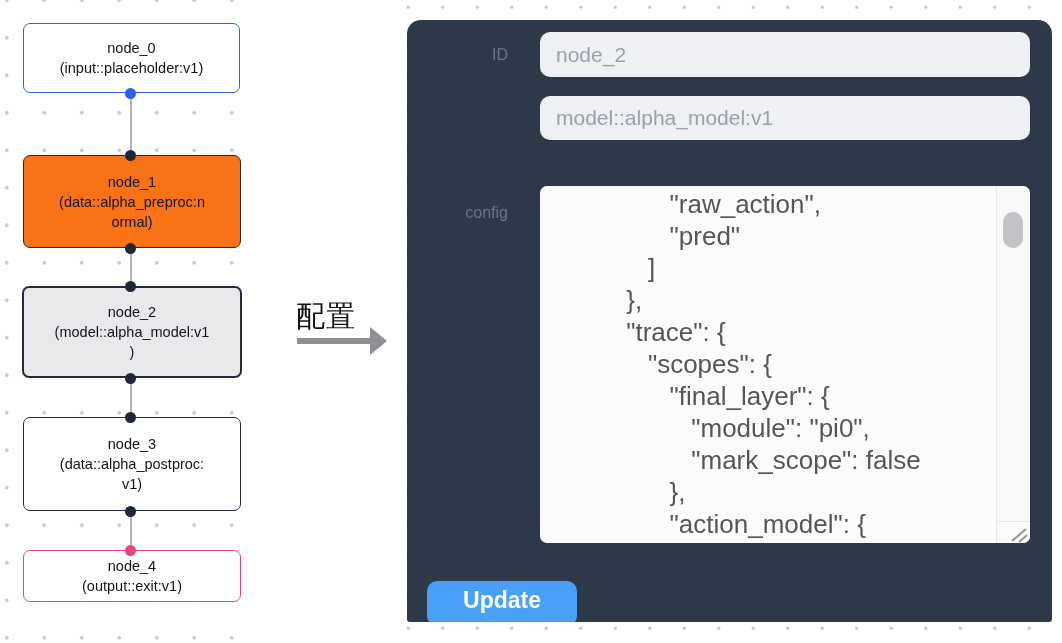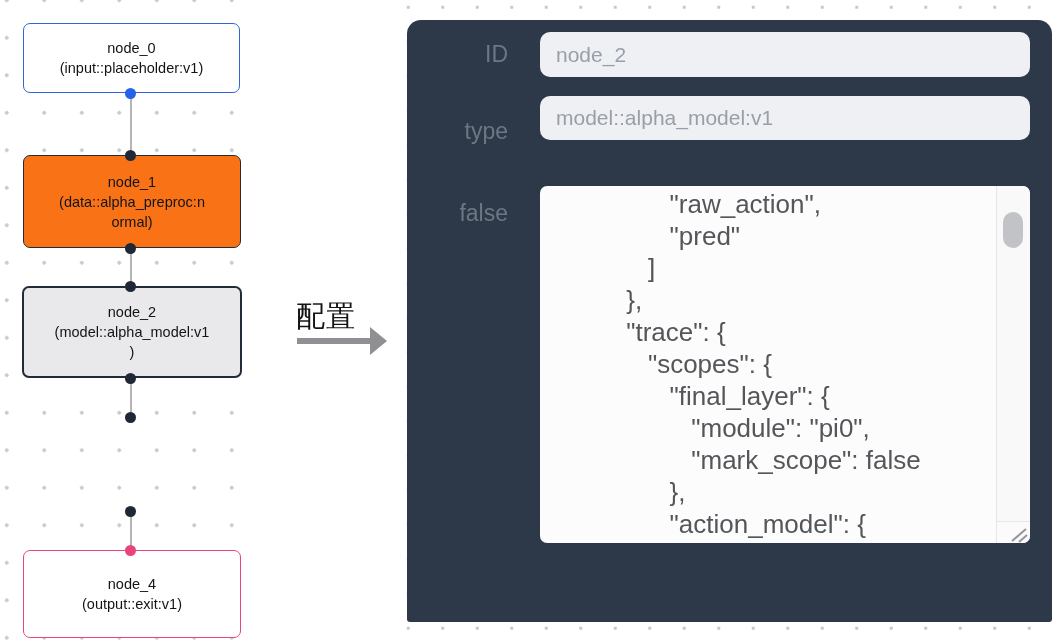--- a/index.html
+++ b/index.html
@@ -17,21 +17,21 @@
 
   
   .node { position:absolute; display:flex; align-items:center; justify-content:center;
     text-align:center; background:#fff; border:2px solid #232b3a; border-radius:7px;
     font-size:14.5px; line-height:20px; color:#121418; }
   .node-label { white-space:pre-line; }
   .n0 { left:23px; top:23px;  width:217px; height:70px; border-width:1.5px; }
   .n1 { left:23px; top:155px; width:218px; height:93px; border-width:1.5px; }
   .n2 { left:22px; top:286px; width:220px; height:92px; border-width:2.5px; }
   .n3 { left:23px; top:417px; width:218px; height:94px; border-width:1.5px; }
-  .n4 { left:23px; top:550px; width:218px; height:88px; border-width:1.5px;text-align:center; }
+  .n4 { left:23px; top:550px; width:218px; height:52px; border-width:1.5px;text-align:center; }
   .edge { position:absolute; left:130px; width:2px; background:#b5b5b8; }
   .e0 { top:93px;  height:62px; }
   .e1 { top:248px; height:38px; }
   .e2 { top:378px; height:39px; }
   .e3 { top:511px; height:39px; }
   .port { position:absolute; width:11px; height:11px; border-radius:50%; left:125px; }
   .p0 { top:88px; }  .p1 { top:150px; } .p2 { top:243px; } .p3 { top:281px; }
   .p4 { top:373px; } .p5 { top:412px; } .p6 { top:506px; } .p7 { top:545px; }
 
   
@@ -39,21 +39,21 @@
     letter-spacing:1px; font-weight:500; }
   .arrow-shaft { position:absolute; left:297px; top:338px; width:73px; height:6px; }
   .arrow-head { position:absolute; left:370px; top:327px; width:0; height:0;
     border-top:14px solid transparent; border-bottom:14px solid transparent;
     border-left:17px solid #909094; }
 
   
   .panel { position:absolute; left:407px; top:20px; width:645px; height:602px;
     background:#2d3848; border-radius:14px 14px 3px 3px; overflow:hidden; }
   .fld-label { position:absolute; left:0; width:101px; text-align:right;
-    color:#6d7784; font-size:23px; }
+    color:#6d7784; font-size:16px; }
   .lbl-id     { top:12px;  height:45px; line-height:45px; }
   .lbl-type   { top:89px;  height:44px; line-height:44px; }
   .lbl-config { top:178px; height:30px; line-height:30px; }
   .fld-input { position:absolute; left:133px; width:490px; background:#eef0f4;
     border:none; border-radius:10px; font-size:21px; color:#999fa8;
     padding:0 16px; font-family:inherit; outline:none; }
   .in-id   { top:12px; height:45px; }
   .in-type { top:76px; height:44px; }
 
   .editor { position:absolute; left:133px; top:166px; width:490px; height:357px;
@@ -94,20 +94,25 @@
   <div class="node n1" style="border-color: rgb(35, 43, 58); background: #f97316;">
     <span class="node-label">node_1
 (data::alpha_preproc:n
 ormal)</span>
   </div>
   <div class="node n2" style="border-color: rgb(35, 43, 58); background: rgb(233, 233, 235);">
     <span class="node-label">node_2
 (model::alpha_model:v1
 )</span>
   </div>
+  <div class="node n3" style="border-color: rgb(35, 43, 58); background: rgb(255, 255, 255);">
+    <span class="node-label">node_3
+(data::alpha_postproc:
+v1)</span>
+  </div>
   <div class="node n4" style="border-color: rgb(232, 69, 126); background: rgb(255, 255, 255);">
     <span class="node-label">node_4
 (output::exit:v1)</span>
   </div>
 
   <div class="port p0" style="background: rgb(37, 99, 235);"></div>
   <div class="port p1" style="background: rgb(32, 39, 54);"></div>
   <div class="port p2" style="background: rgb(32, 39, 54);"></div>
   <div class="port p3" style="background: rgb(32, 39, 54);"></div>
   <div class="port p4" style="background: rgb(32, 39, 54);"></div>
@@ -117,24 +122,23 @@
 
   <div class="cfg-text" style="color: rgb(20, 20, 20);">配置</div>
   <div class="arrow-shaft" style="background: rgb(144, 144, 148);"></div>
   <div class="arrow-head" style="border-left-color: rgb(144, 144, 148);"></div>
 
   <div class="panel" style="background: rgb(45, 56, 72);">
 
     <div class="fld-label lbl-id">ID</div>
     <input class="fld-input in-id" type="text" value="node_2" style="">
 
-    <div class="fld-label lbl-type">type</div>
     <input class="fld-input in-type" type="text" value="model::alpha_model:v1" style="">
 
-    <div class="fld-label lbl-config">false</div>
+    <div class="fld-label lbl-config">config</div>
 
     <div class="editor">
       <pre>                "raw_action",
                 "pred"
              ]
           },
           "trace": {
              "scopes": {
                 "final_layer": {
                    "module": "pi0",
@@ -145,15 +149,16 @@
         <div class="sb-thumb"></div>
       </div>
       <div class="resize-corner">
         <svg width="22" height="18" viewBox="0 0 22 18">
           <line x1="4" y1="16" x2="18" y2="4" stroke="#96969a" stroke-width="2"></line>
           <line x1="11" y1="17" x2="19" y2="10" stroke="#96969a" stroke-width="2"></line>
         </svg>
       </div>
     </div>
 
+    <button class="update-btn" style="background: rgb(74, 160, 248);">Update</button>
   </div>
 
 </div>
 
 </body></html>

